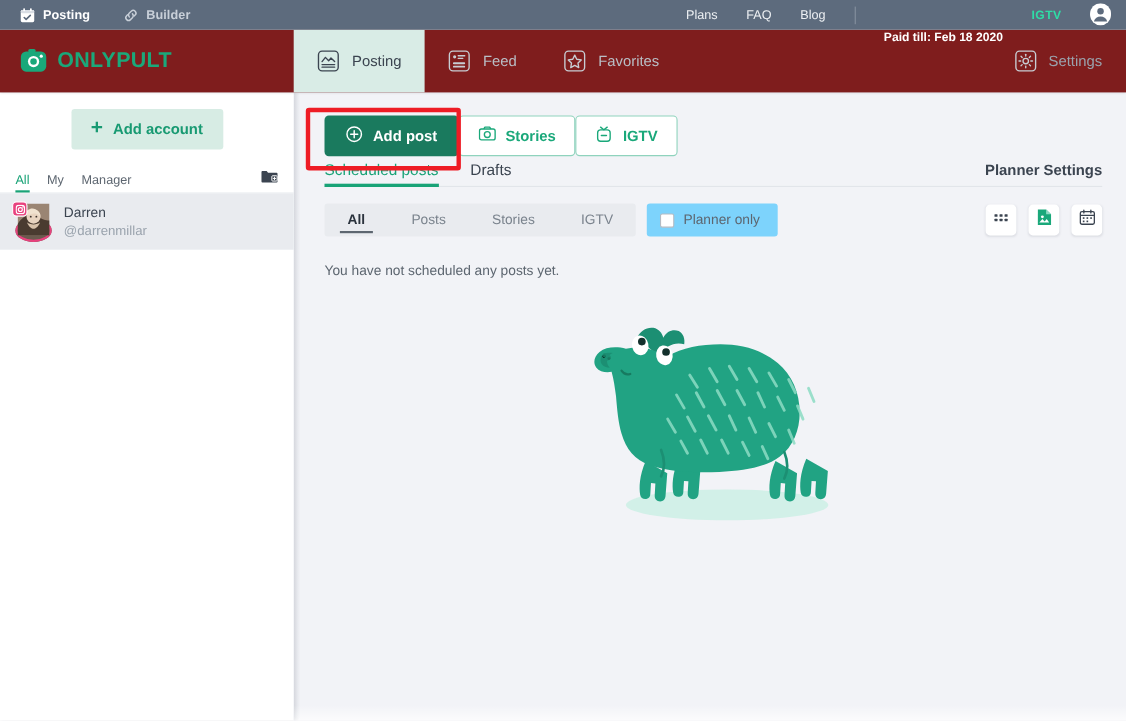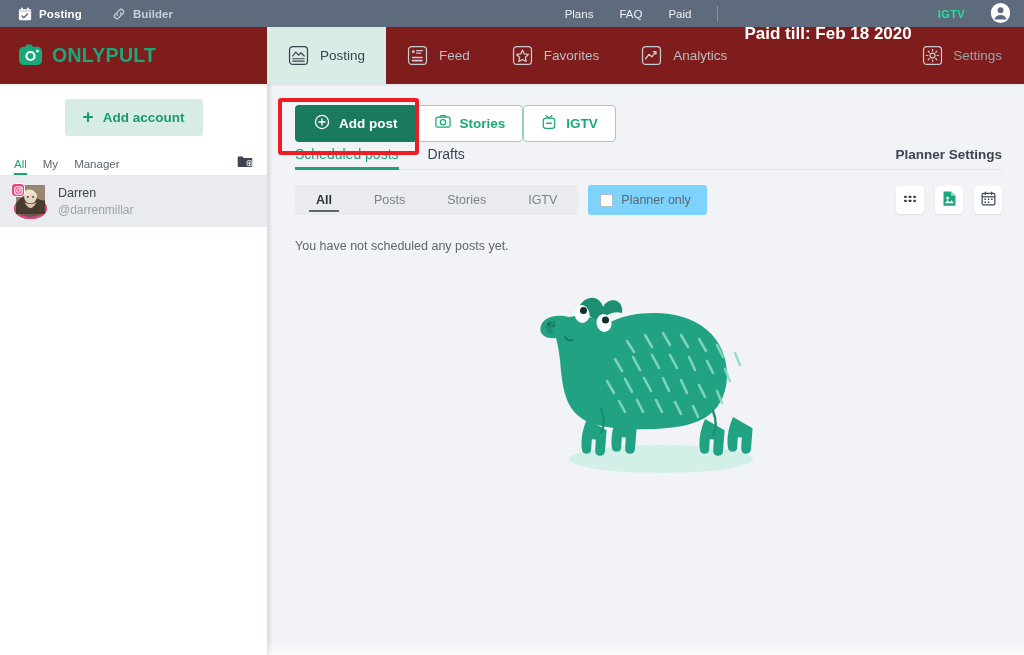--- a/index.html
+++ b/index.html
@@ -22,21 +22,21 @@
   .tb-item { display:flex; align-items:center; gap:7px; cursor:pointer; }
   .tb-item .lbl { font-size:11.5px; font-weight:bold; letter-spacing:.1px; }
   .tb-item.dim .lbl { color:#c8cfd8; font-weight:bold;text-align:center; }
   .tb-icon { width:14px; height:14px; display:inline-block; }
   .tb-right {
     margin-left:auto; display:flex; align-items:center; gap:26px;
     padding-right: 14px; font-weight: normal; text-align: center;
   }
   .tb-right .link { font-size:11.5px; color:#edf0f3; cursor:pointer; font-weight:normal; }
   .tb-sep { width:1px; height:16px; background:#8691a0; }
-  .tb-paid { font-size:17px; font-weight:bold; color:#ffffff; white-space:nowrap;margin-top:40px; }
+  .tb-paid { font-size:11px; font-weight:bold; color:#ffffff; white-space:nowrap;margin-top:40px; }
   .tb-start { font-size:11px; font-weight:bold; color:#2fdca6; letter-spacing:.4px; cursor:pointer; }
   .tb-avatar {
     width:19px; height:19px; border-radius:50%; background:#ffffff;
     display:flex; align-items:center; justify-content:center; cursor:pointer;
   }
 
   
   .navbar {
     height: 57px; background:#7f1d1d; display:flex; align-items:stretch;
     position:relative; z-index:30;
@@ -218,21 +218,21 @@
             <path d="M9.6 6.4a2.8 2.8 0 010 4l-2 2a2.8 2.8 0 01-4-4l1-1" stroke="#c8cfd8" stroke-width="1.5" fill="none" stroke-linecap="round"></path>
           </svg>
         </span>
         <span class="lbl">Builder</span>
       </div>
     </div>
 
     <div class="tb-right">
       <span class="link">Plans</span>
       <span class="link">FAQ</span>
-      <span class="link">Paid</span>
+      <span class="link">Blog</span>
       <span class="tb-sep"></span>
       <span class="tb-paid">Paid till: Feb 18 2020</span>
       <span class="tb-start">IGTV</span>
       <span class="tb-avatar">
         <span>
           <svg viewBox="0 0 20 20" width="19" height="19">
             <circle cx="10" cy="10" r="10" fill="#ffffff"></circle>
             <circle cx="10" cy="7.6" r="3.1" fill="#5d6b7d"></circle>
             <path d="M3.6 17.4c.9-3.2 3.4-4.7 6.4-4.7s5.5 1.5 6.4 4.7z" fill="#5d6b7d"></path>
           </svg>
@@ -287,30 +287,20 @@
       <div class="navtab">
         <span class="nt-icon">
           <svg viewBox="0 0 22 22" width="21" height="21">
             <rect x="1.6" y="1.6" width="18.8" height="18.8" rx="3.4" fill="none" stroke="#c8cdd3" stroke-width="1.3"></rect>
             <path d="M11 5.4l1.9 3.9 4.3.6-3.1 3 .7 4.3-3.8-2-3.8 2 .7-4.3-3.1-3 4.3-.6z" fill="none" stroke="#c8cdd3" stroke-width="1.3" stroke-linejoin="round"></path>
           </svg>
         </span>
         <span>Favorites</span>
       </div>
 
-      <div class="navtab">
-        <span class="nt-icon">
-          <svg viewBox="0 0 22 22" width="21" height="21">
-            <rect x="1.6" y="1.6" width="18.8" height="18.8" rx="3.4" fill="none" stroke="#c8cdd3" stroke-width="1.3"></rect>
-            <path d="M4.8 14.4l3.6-4.6 3 2.6 4-5.2" fill="none" stroke="#c8cdd3" stroke-width="1.4" stroke-linecap="round" stroke-linejoin="round"></path>
-            <path d="M13 7.1h2.6v2.5" fill="none" stroke="#c8cdd3" stroke-width="1.4" stroke-linecap="round" stroke-linejoin="round"></path>
-          </svg>
-        </span>
-        <span>Analytics</span>
-      </div>
     </div>
 
     <div class="nav-settings">
       <span class="nt-icon">
         <svg viewBox="0 0 22 22" width="21" height="21">
           <rect x="1.6" y="1.6" width="18.8" height="18.8" rx="3.4" fill="none" stroke="#c8cdd3" stroke-width="1.3"></rect>
           <circle cx="11" cy="11" r="2.6" fill="none" stroke="#c8cdd3" stroke-width="1.3"></circle>
           <g stroke="#c8cdd3" stroke-width="1.3" stroke-linecap="round">
             <path d="M11 4.6v1.6"></path>
               <path d="M11 15.8v1.6"></path>

